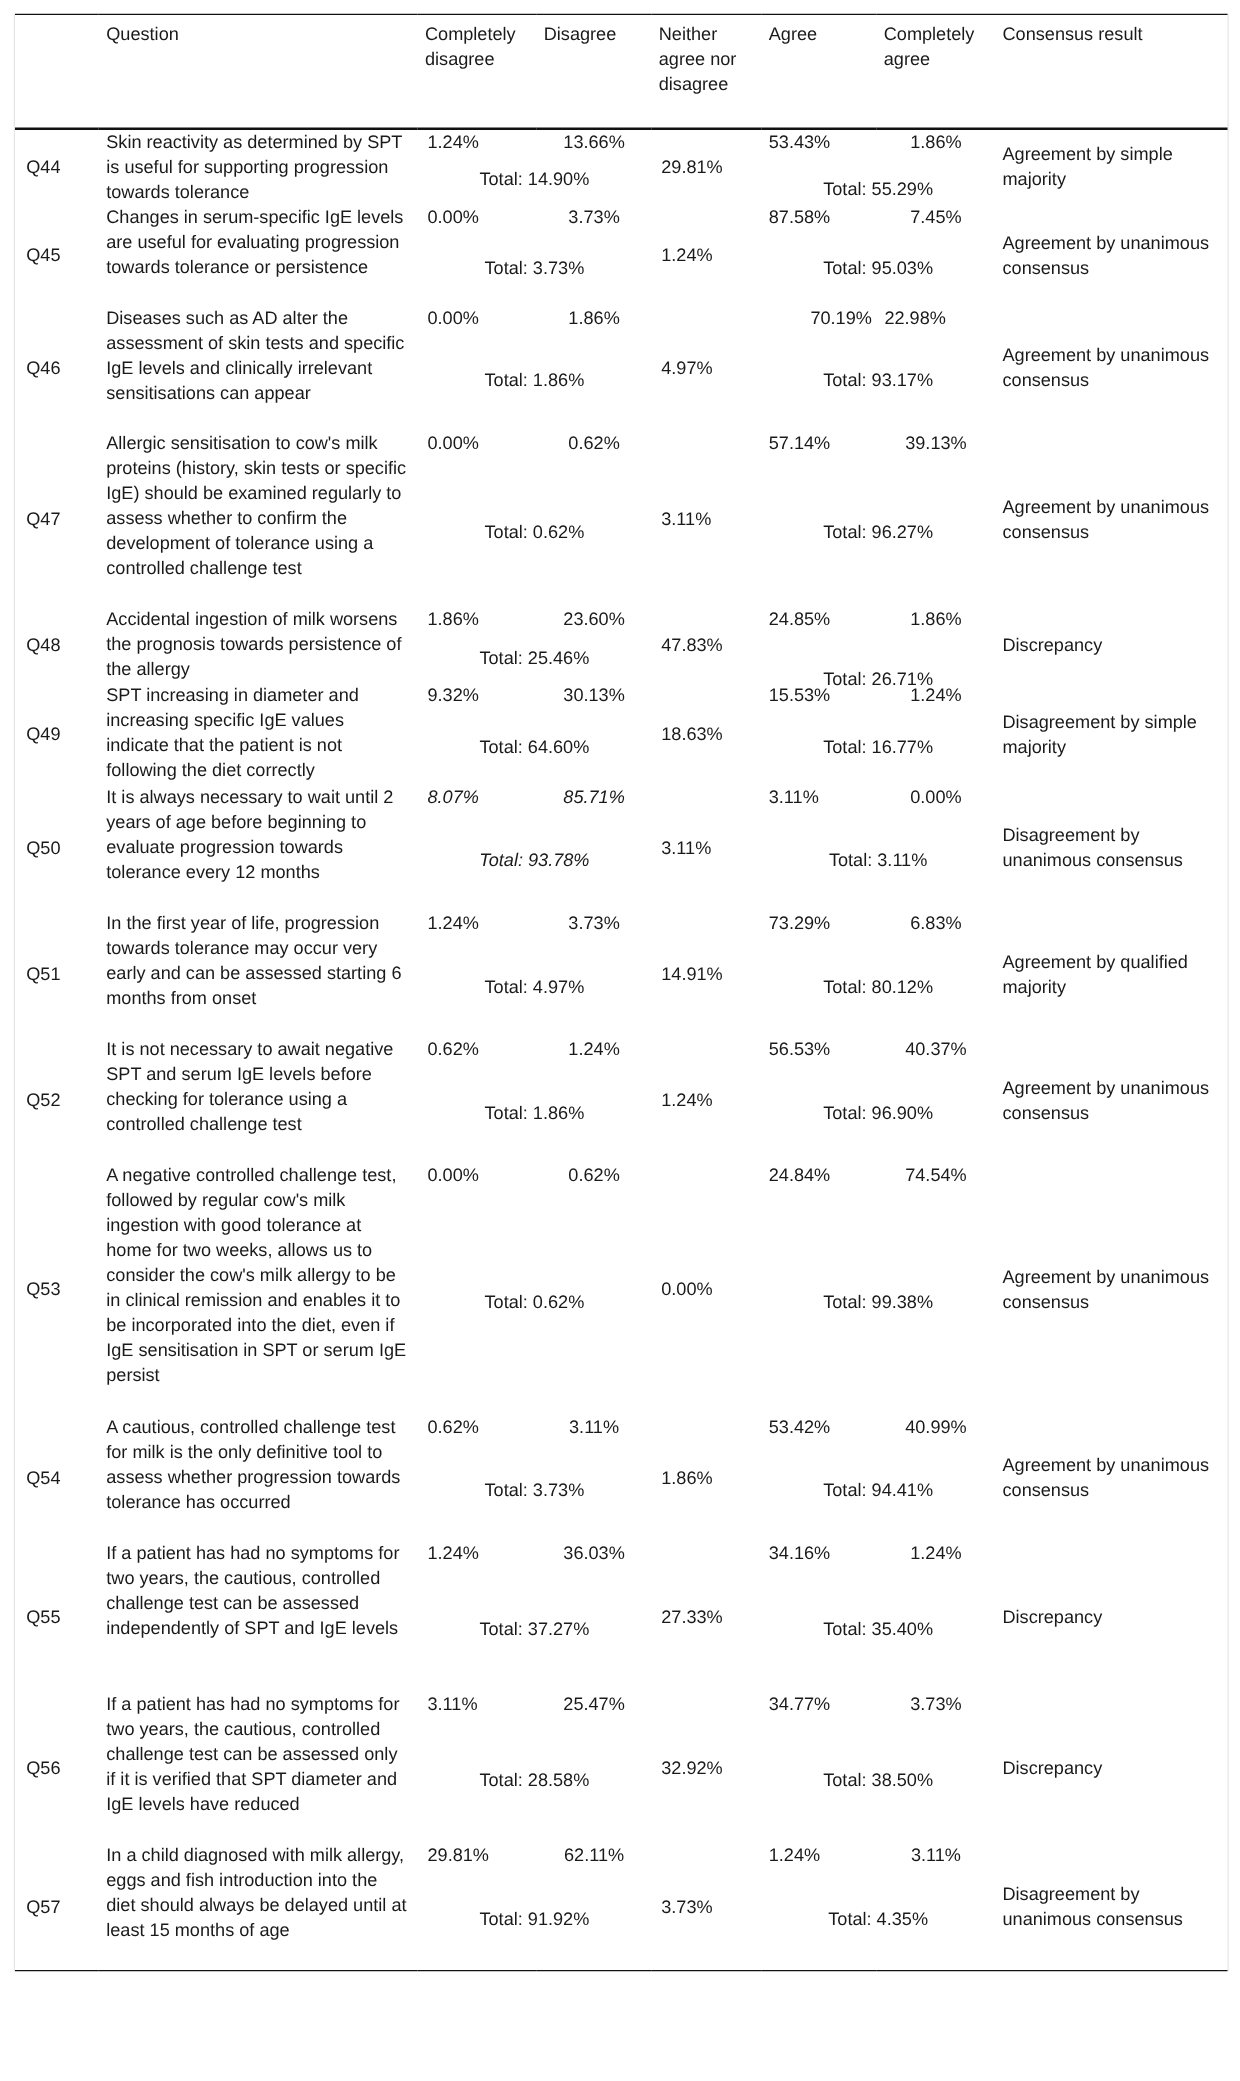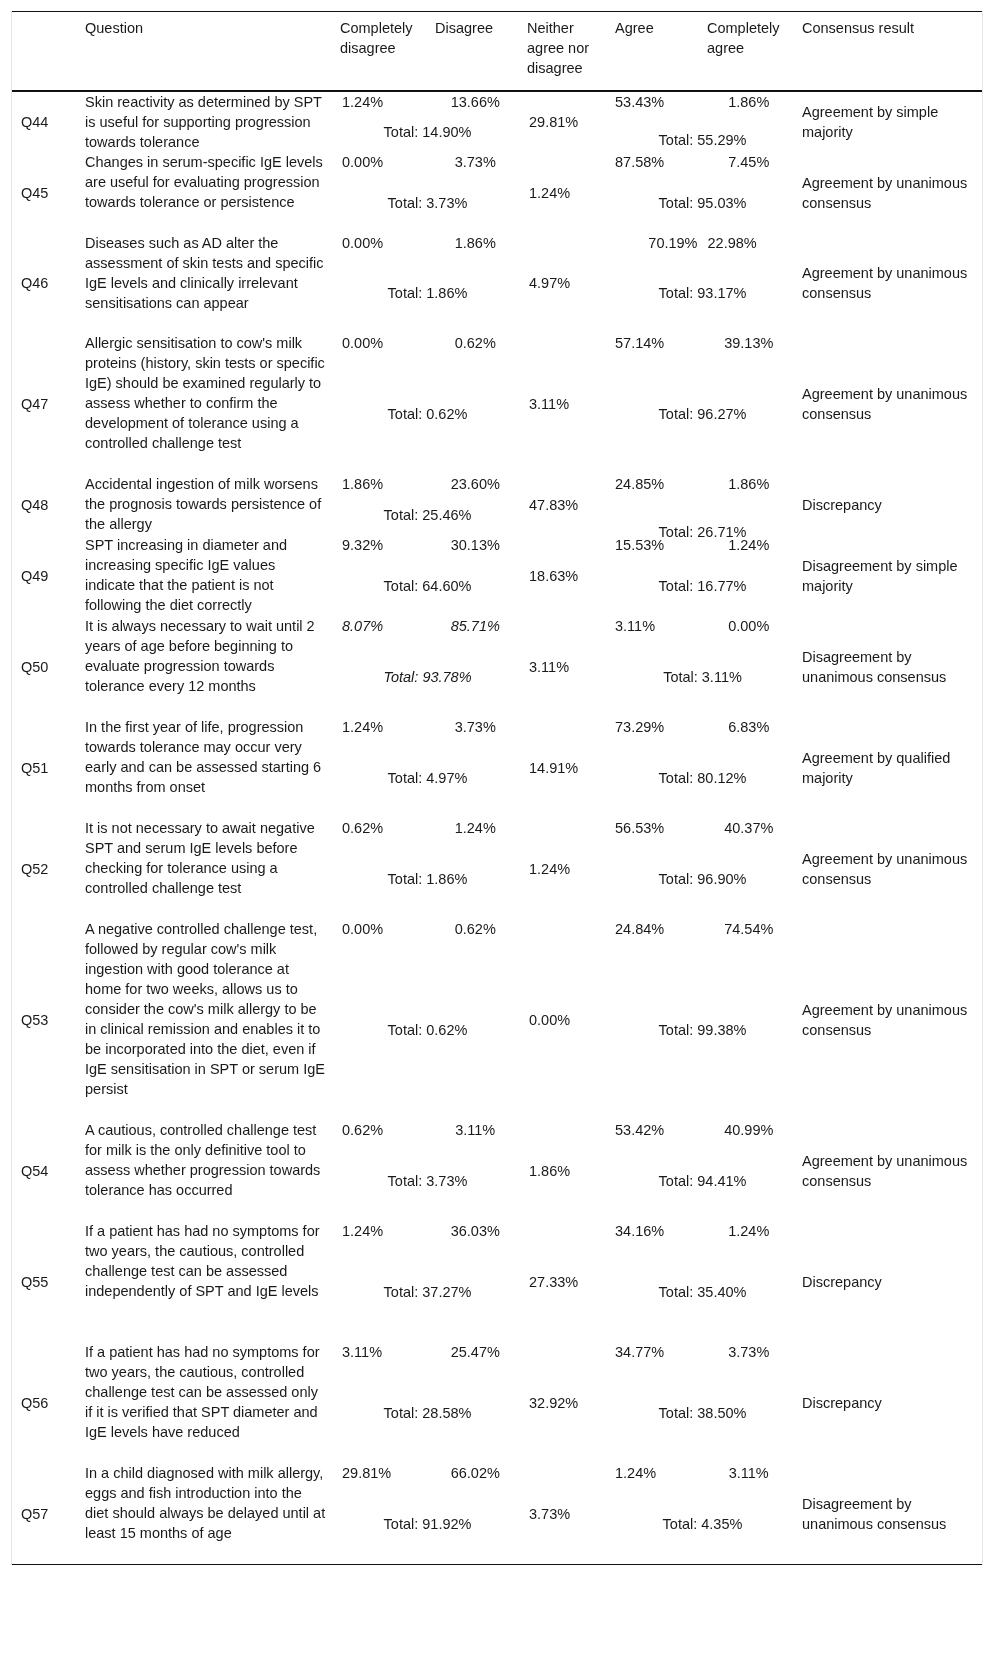--- a/index.html
+++ b/index.html
@@ -11,21 +11,21 @@
   .wrap {
     position: absolute; left: 11px; top: 11px; width: 970px;
     border-left: 1px solid #e6e6e6; border-right: 1px solid #e6e6e6;
   }
   table {
     width: 100%; border-collapse: collapse; table-layout: fixed;
     border-top: 1px solid #111; border-bottom: 1px solid #111;
   }
   thead th {
     font-weight: normal; text-align: left; vertical-align: top;
-    padding: 6px 6px 12px 6px; line-height: 20px;
+    padding: 6px 6px 24px 6px; line-height: 20px;
     border-bottom: 2px solid #111; height: 58px;
   }
   tbody td { padding: 0 6px; line-height: 20px; vertical-align: middle; }
   td.qid { padding-left: 9px; }
   td.qtext { vertical-align: top; padding-top: 0; }
   td.neither { text-align: left; padding-left: 8px; }
   td.consensus { }
   .pair { display: flex; flex-direction: column; height: 100%; }
   .pair-top { display: flex; justify-content: space-between; }
   .pair-top span { display: inline-block; width: 50%; }
@@ -390,21 +390,21 @@
     <td class="consensus">Discrepancy</td>
   </tr>
 
   <tr style="height: 101px;">
     <td class="qid">Q57</td>
     <td class="qtext">In a child diagnosed with milk allergy, eggs and fish introduction into the diet should always be delayed until at least 15 months of age</td>
     <td class="pairc" colspan="2">
       <div class="pair" style="height: 101px;">
         <div class="pair-top dis-top">
           <span>29.81%</span>
-          <span>66.02%</span>
+          <span>62.11%</span>
         </div>
         <div class="pair-total">Total: 91.92%</div>
       </div>
     </td>
     <td class="neither">3.73%</td>
     <td class="pairc" colspan="2">
       <div class="pair" style="height: 101px;">
         <div class="pair-top agr-top">
           <span>1.24%</span>
           <span>3.11%</span>

